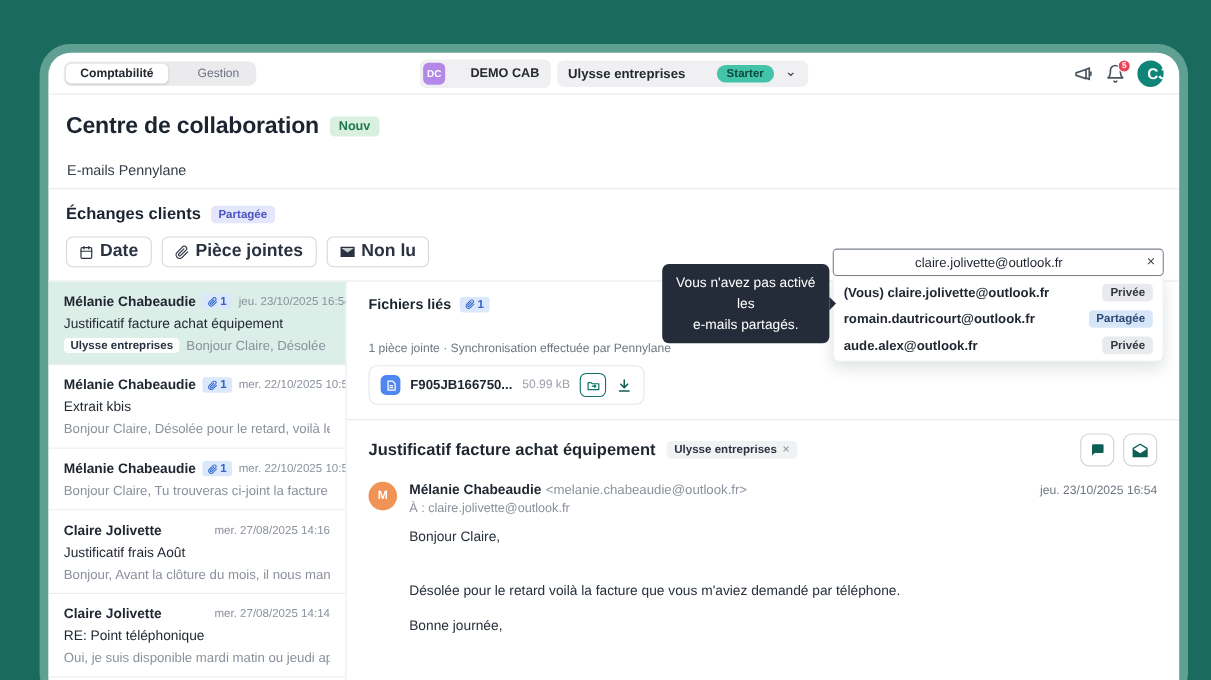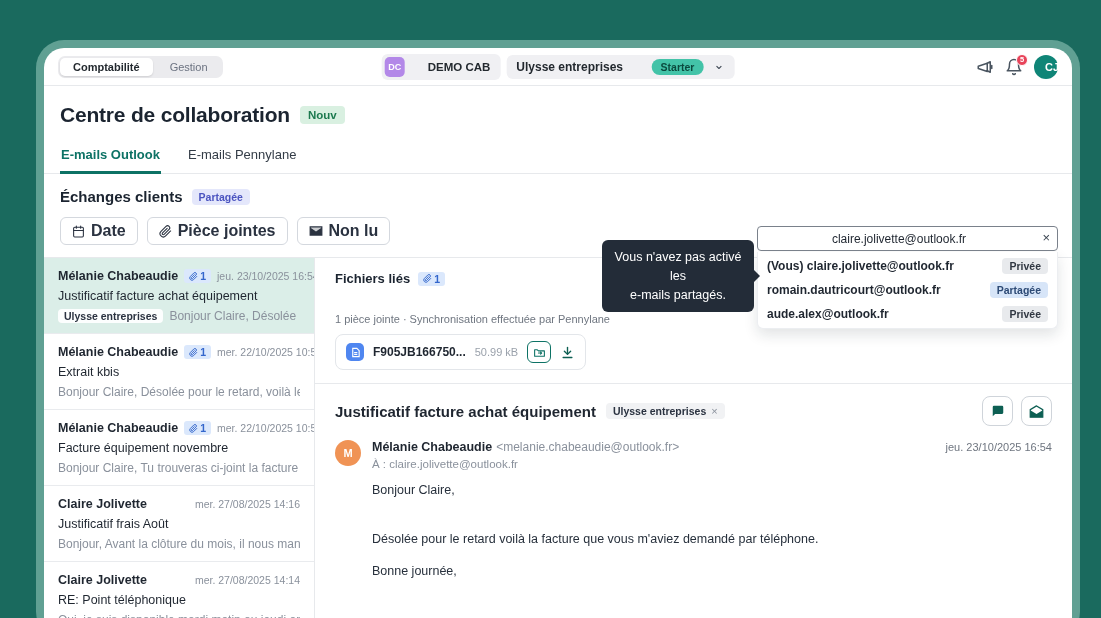--- a/index.html
+++ b/index.html
@@ -7,21 +7,21 @@
   *{box-sizing:border-box;}
 
   .frame{position:absolute;left:36px;top:40px;width:1044px;height:600px;
     background:#60A093;border-radius:28px;padding:8px;}
   .card{background:#ffffff;border-radius:20px 20px 0 0;height:100%;overflow:hidden;
     display:flex;flex-direction:column;position:relative;}
 
   
   .topbar{height:38px;flex:0 0 38px;border-bottom:1px solid #e7e9ec;display:flex;
     align-items:center;padding:0 14px;position:relative;}
-  .seg{background:#ebebee;border-radius:7px;padding:2px;display:flex;gap:4px;}
+  .seg{background:#ebebee;border-radius:7px;padding:2px;display:flex;gap:14px;}
   .seg-btn{font-size:11px;padding:3px 13px;border-radius:5px;color:#6b7280;cursor:pointer;}
   .seg-btn.active{background:#fff;color:#23292f;font-weight:700;box-shadow:0 1px 2px rgba(0,0,0,.12);}
   .tb-center{position:absolute;left:50%;top:50%;transform:translate(-50%,-50%);
     display:flex;gap:6px;align-items:center;}
   .chip{background:#f0f0f3;border-radius:6px;display:flex;align-items:center;gap:23px;
     padding:3px 10px 3px 3px;}
   .avatar-sq{width:20px;height:20px;border-radius:5px;background:#b388e8;color:#fff;
     font-size:9px;font-weight:700;display:flex;align-items:center;justify-content:center;}
   .chip-label{font-size:11.5px;font-weight:700;color:#23292f;white-space:nowrap;}
   .company{background:#f0f0f3;border-radius:6px;display:flex;align-items:center;gap:10px;
@@ -29,21 +29,21 @@
   .company-name{font-size:12px;font-weight:700;color:#23292f;flex:1;white-space:nowrap;}
   .plan-badge{background:#43c3a8;color:#0b4a3e;font-size:10.5px;font-weight:700;
     border-radius:10px;padding:2px 9px;}
   .chev{font-size:13px;color:#3a4450;line-height:8px;margin-top:-4px;}
   .tb-right{margin-left:auto;display:flex;align-items:center;gap:11px;}
   .tb-icon{width:18px;height:18px;color:#4a5560;position:relative;cursor:pointer;}
   .bell-badge{position:absolute;top:-4px;right:-5px;min-width:12px;height:12px;border-radius:7px;
     background:#e8445a;color:#fff;font-size:7.5px;font-weight:700;display:flex;
     align-items:center;justify-content:center;padding:0 2px;border:1.5px solid #fff;}
   .avatar-round{width:24px;height:24px;border-radius:50%;background:#0f8577;color:#fff;
-    font-size:11px;font-weight:700;display:flex;align-items:center;justify-content:center;cursor:pointer;padding-left:12px;}
+    font-size:14px;font-weight:700;display:flex;align-items:center;justify-content:center;cursor:pointer;padding-left:12px;}
 
   
   .page-head{padding:17px 16px 0;display:flex;align-items:center;gap:10px;}
   .page-title{font-size:21px;font-weight:700;color:#1b2430;letter-spacing:-.2px;}
   .badge-new{background:#d9f0e1;color:#1d7a4f;font-size:11.5px;font-weight:700;
     border-radius:4px;padding:3px 8px;}
 
   .tabs-row{display:flex;gap:26px;padding:0 16px;margin-top:16px;border-bottom:1px solid #e7e9ec;}
   .tab{font-size:13px;color:#333c47;font-weight:500;padding:4px 1px 9px;cursor:pointer;}
   .tab.active{color:#0d7265;font-weight:700;border-bottom:3px solid #0d7265;margin-bottom:-1px;}
@@ -178,21 +178,20 @@
         <div class="avatar-round">CJ</div>
       </div>
     </div>
 
     <div class="page-head">
       <div class="page-title">Centre de collaboration</div>
       <div class="badge-new">Nouv</div>
     </div>
 
     <div class="tabs-row">
-      <div class="tab active">E-mails Outlook</div>
       <div class="tab">E-mails Pennylane</div>
     </div>
 
     <div class="exchange-head">
       <div class="exchange-title">Échanges clients</div>
       <div class="badge-shared">Partagée</div>
     </div>
 
     <div class="filter-row">
       <div class="filter-btn">
@@ -263,21 +262,20 @@
           <div class="mi-top">
             <span class="mi-sender">Mélanie Chabeaudie</span>
             <span class="att-badge">
               <svg viewBox="0 0 24 24" fill="none" stroke="currentColor" stroke-width="2.5">
                   <path d="M21.44 11.05l-9.19 9.19a6 6 0 0 1-8.49-8.49l9.19-9.19a4 4 0 0 1 5.66 5.66l-9.2 9.19a2 2 0 0 1-2.83-2.83l8.49-8.48"></path>
                 </svg>
               <span>1</span>
             </span>
             <span class="mi-date">mer. 22/10/2025 10:55</span>
           </div>
-          <div class="mi-subject">Facture équipement novembre</div>
           <div class="mi-preview">
               <span>Bonjour Claire, Tu trouveras ci-joint la facture ...</span>
             </div>
         </div>
 
         <div class="mail-item">
           <div class="mi-top">
             <span class="mi-sender">Claire Jolivette</span>
             <span class="mi-date">mer. 27/08/2025 14:16</span>
           </div>

